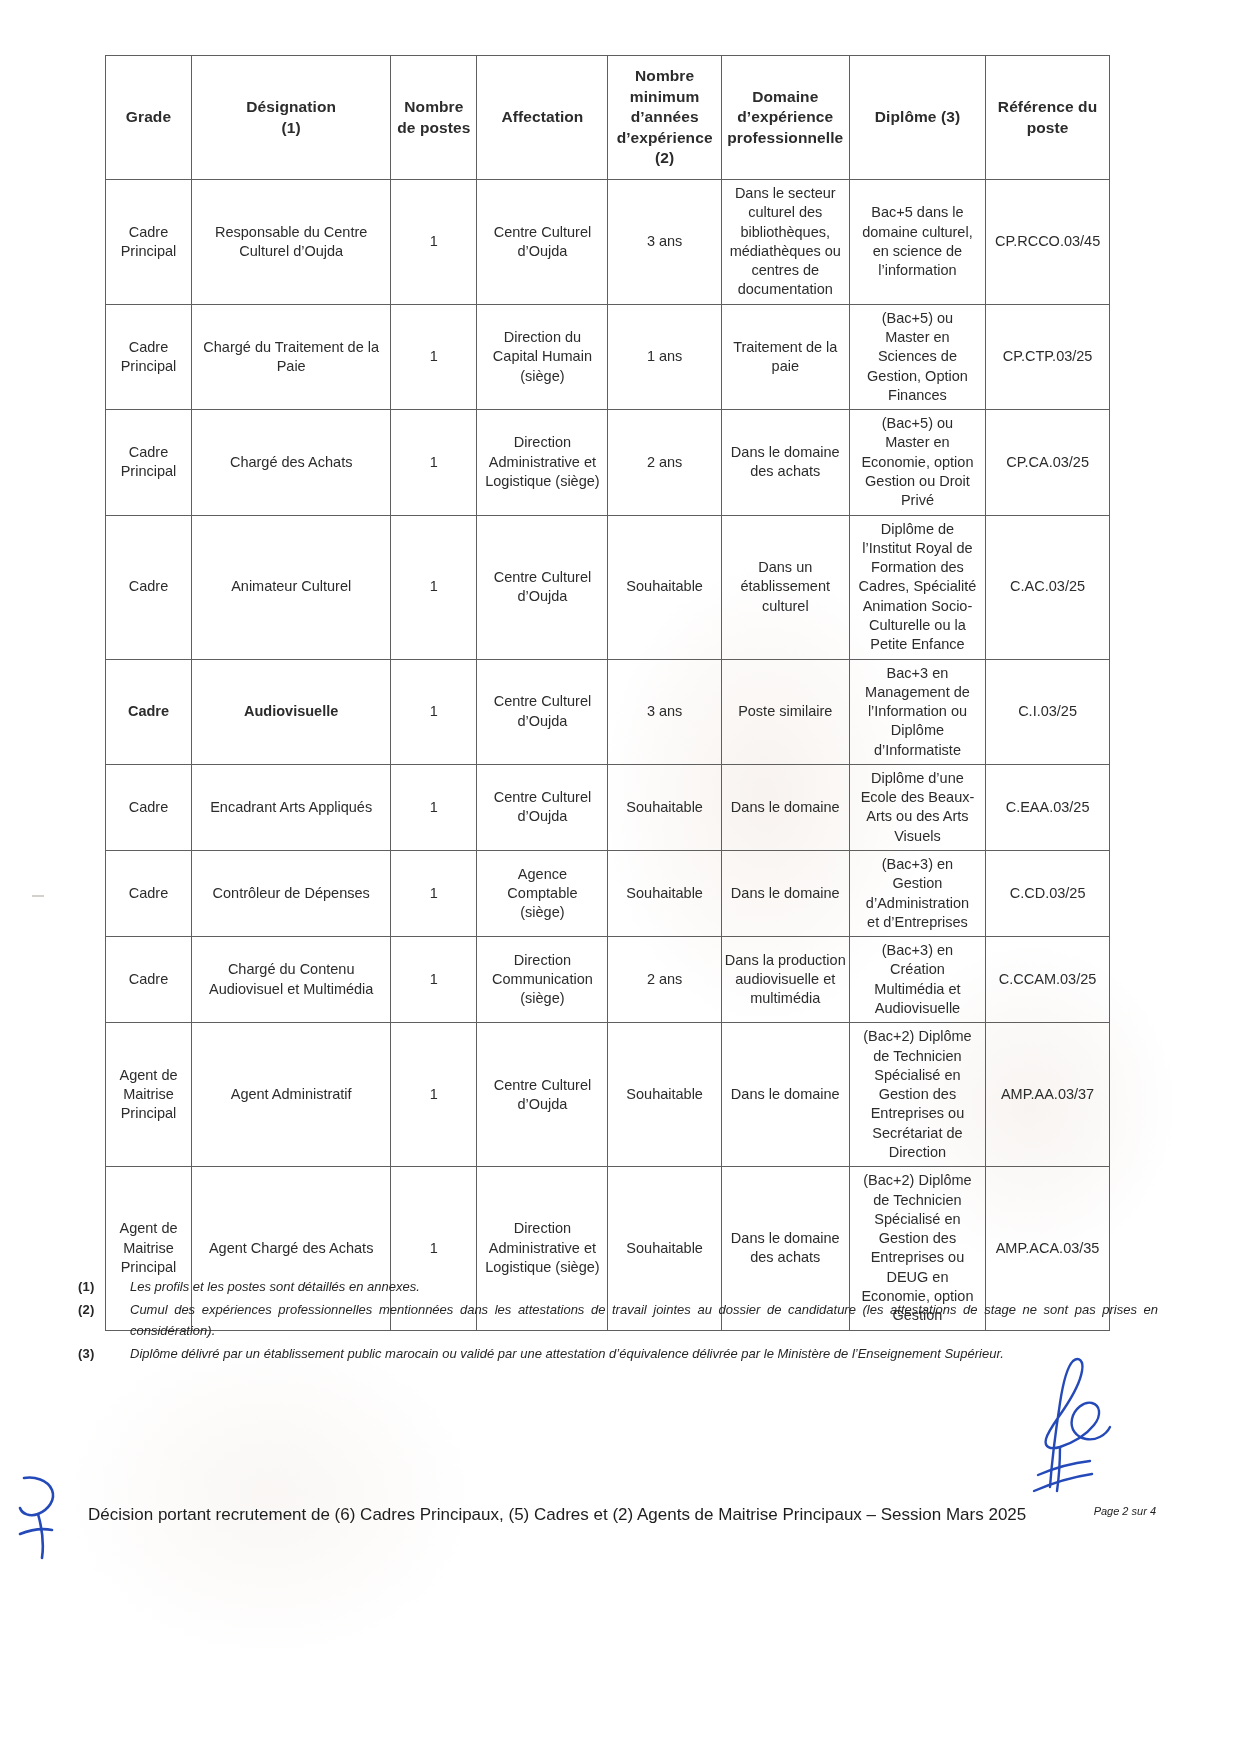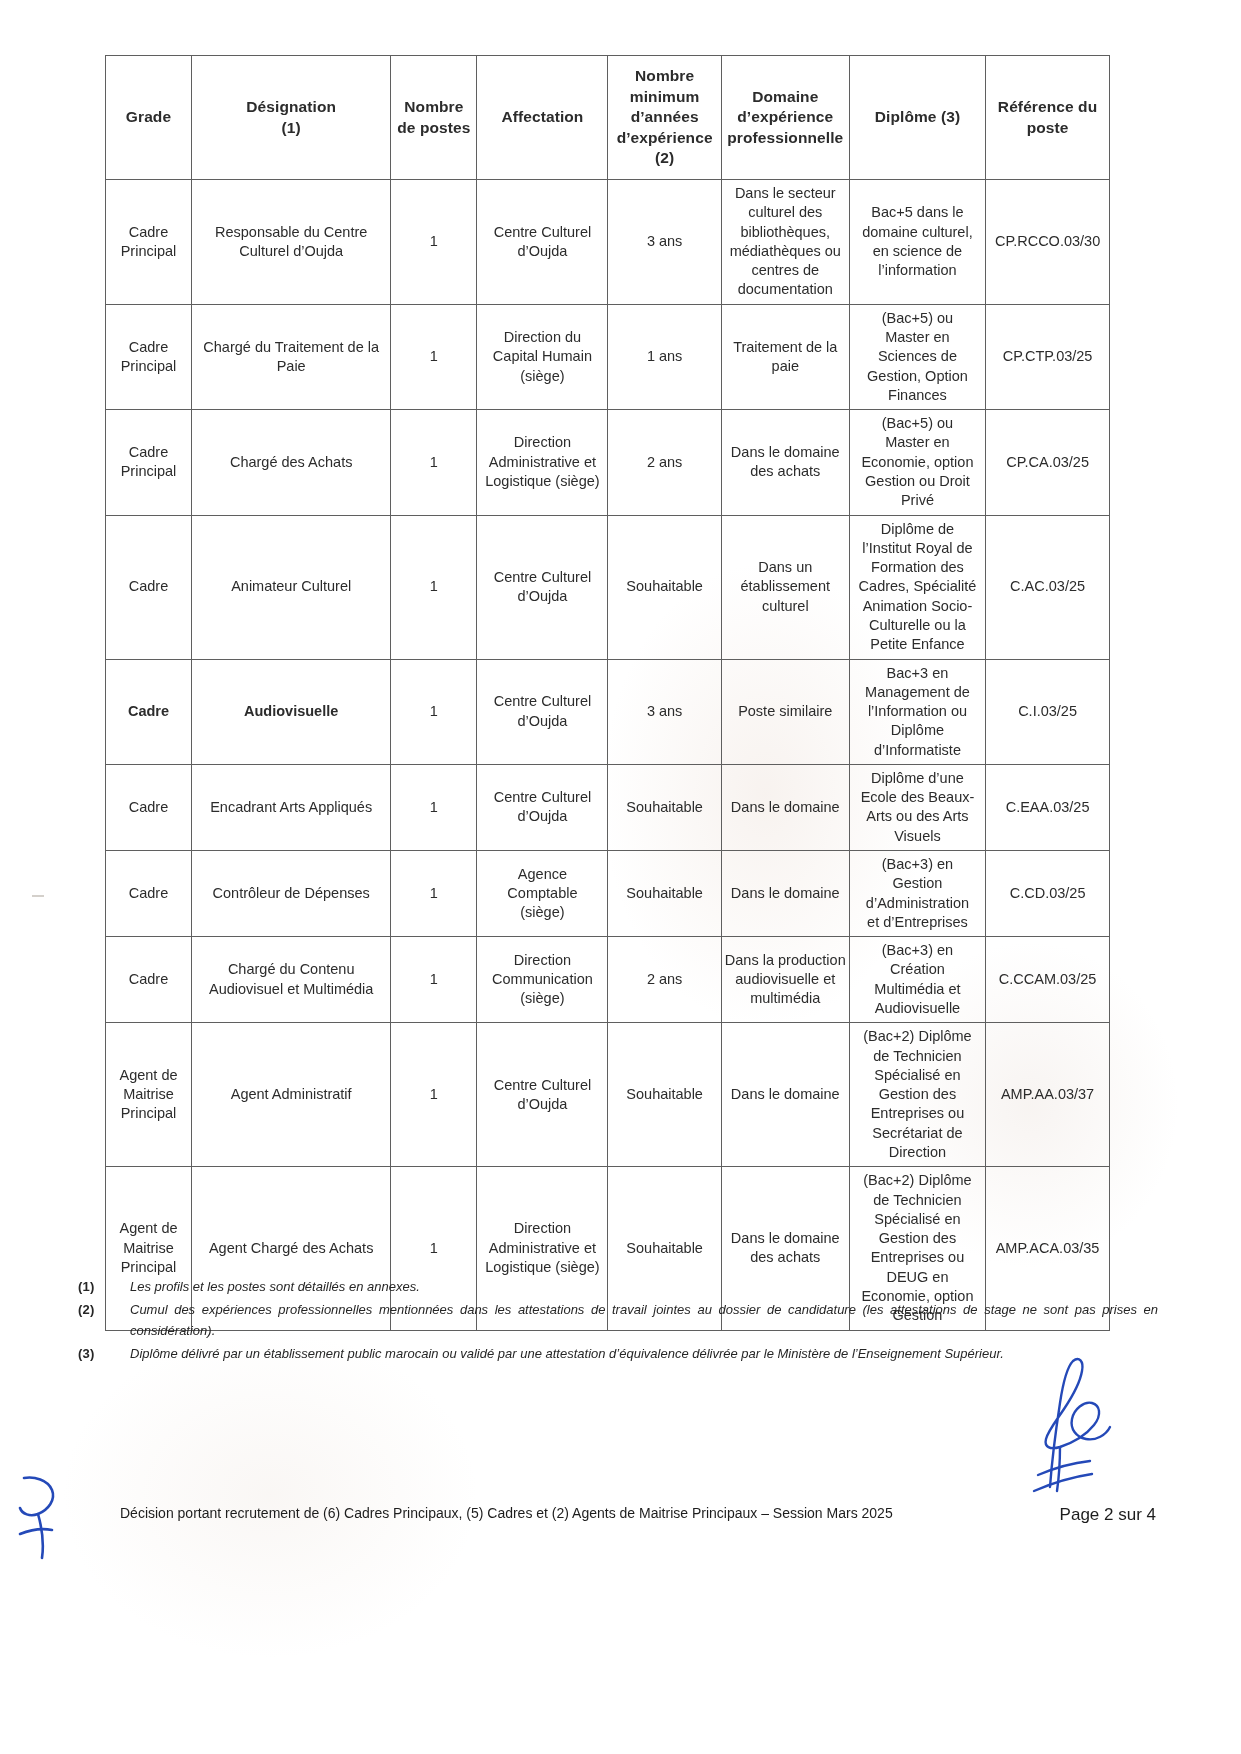--- a/index.html
+++ b/index.html
@@ -131,32 +131,32 @@
     position: absolute;
     left: 0;
     top: 1505px;
     width: 1241px;
     height: 30px;
   }
   .footer-text {
     position: absolute;
     left: 88px;
     top: 0;
-    font-size: 14px;
-    color: #1d1d1d;
-    white-space: nowrap;
-    margin-left: 32px;
-  }
-  .footer-page {
-    position: absolute;
-    right: 85px;
-    top: 0;
     font-size: 17px;
     color: #1d1d1d;
     white-space: nowrap;
+  }
+  .footer-page {
+    position: absolute;
+    right: 85px;
+    top: 0;
+    font-size: 11px;
+    color: #1d1d1d;
+    white-space: nowrap;
+    font-style: italic;
   }
   .edge-smudge {
     position: absolute;
     left: 32px;
     top: 895px;
     width: 12px;
     height: 2px;
     background: #c9c4be;
     opacity: .8;
   }
@@ -222,21 +222,21 @@
       </thead>
       <tbody id="table-body">
           <tr>
             <td class="grade-cell">Cadre<br>Principal</td>
             <td class="desig-cell">Responsable du Centre<br>Culturel d’Oujda</td>
             <td class="count-cell">1</td>
             <td>Centre Culturel<br>d’Oujda</td>
             <td>3 ans</td>
             <td>Dans le secteur<br>culturel des<br>bibliothèques,<br>médiathèques ou<br>centres de<br>documentation</td>
             <td>Bac+5 dans le<br>domaine culturel,<br>en science de<br>l’information</td>
-            <td class="ref-cell">CP.RCCO.03/30</td>
+            <td class="ref-cell">CP.RCCO.03/45</td>
           </tr>
           <tr>
             <td class="grade-cell">Cadre<br>Principal</td>
             <td class="desig-cell">Chargé du Traitement de la<br>Paie</td>
             <td class="count-cell">1</td>
             <td>Direction du<br>Capital Humain<br>(siège)</td>
             <td>1 ans</td>
             <td>Traitement de la<br>paie</td>
             <td>(Bac+5) ou<br>Master en<br>Sciences de<br>Gestion, Option<br>Finances</td>
             <td class="ref-cell">CP.CTP.03/25</td>

